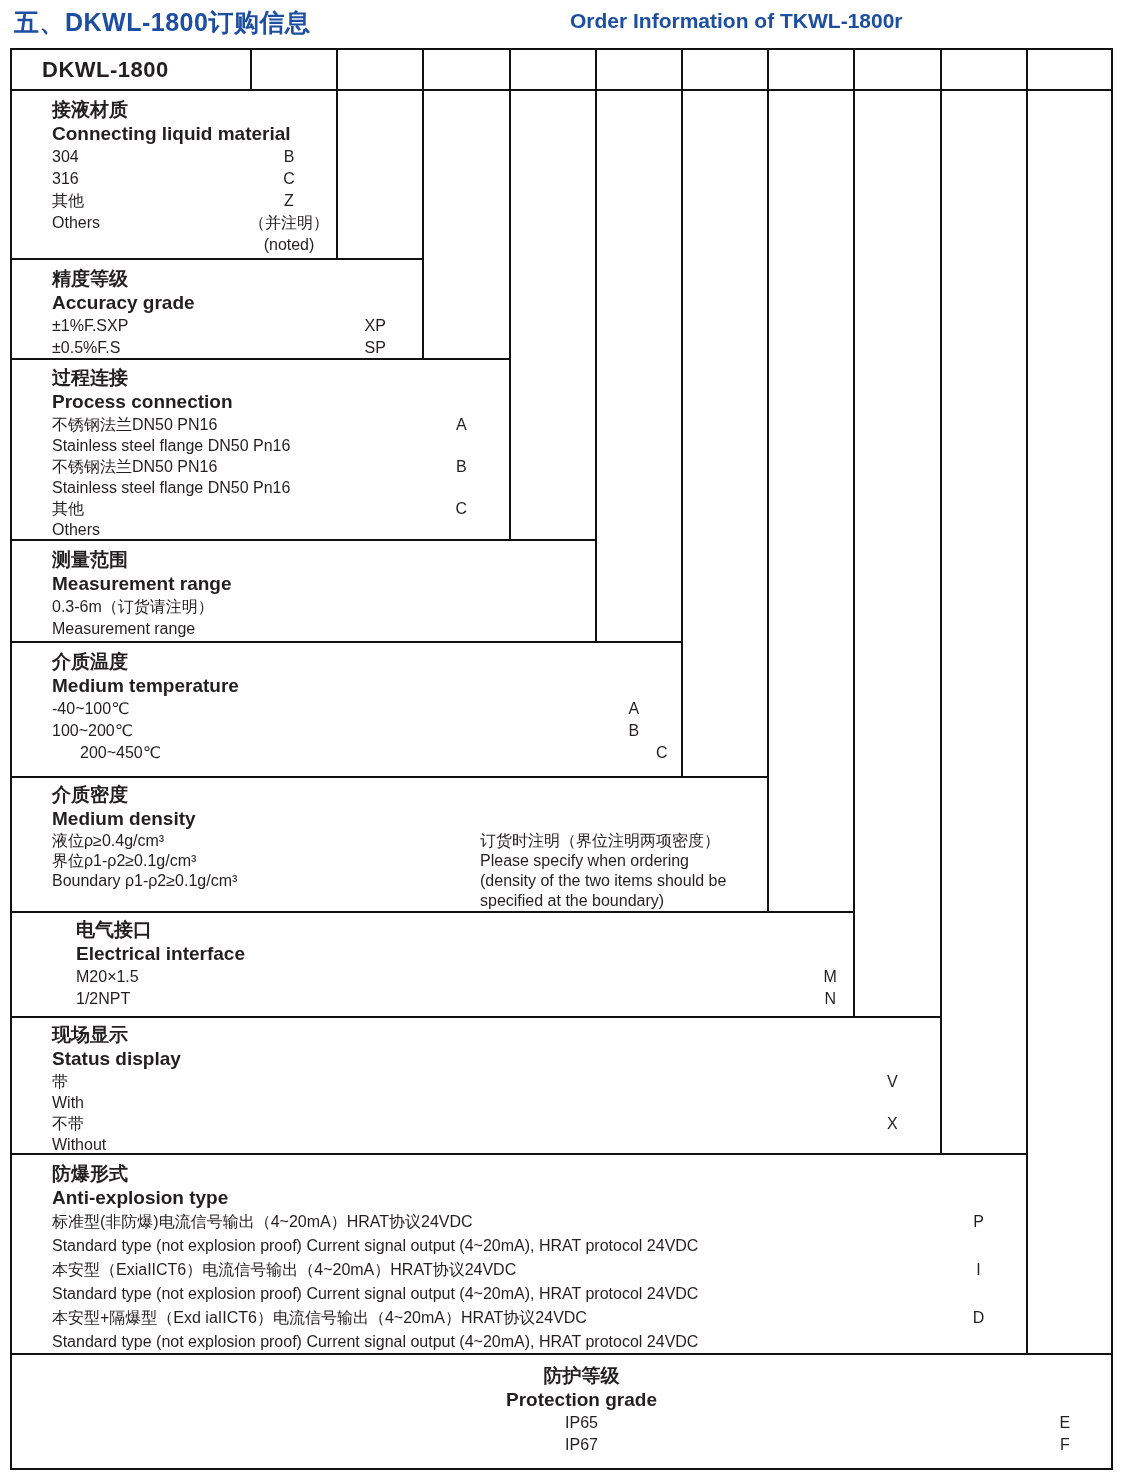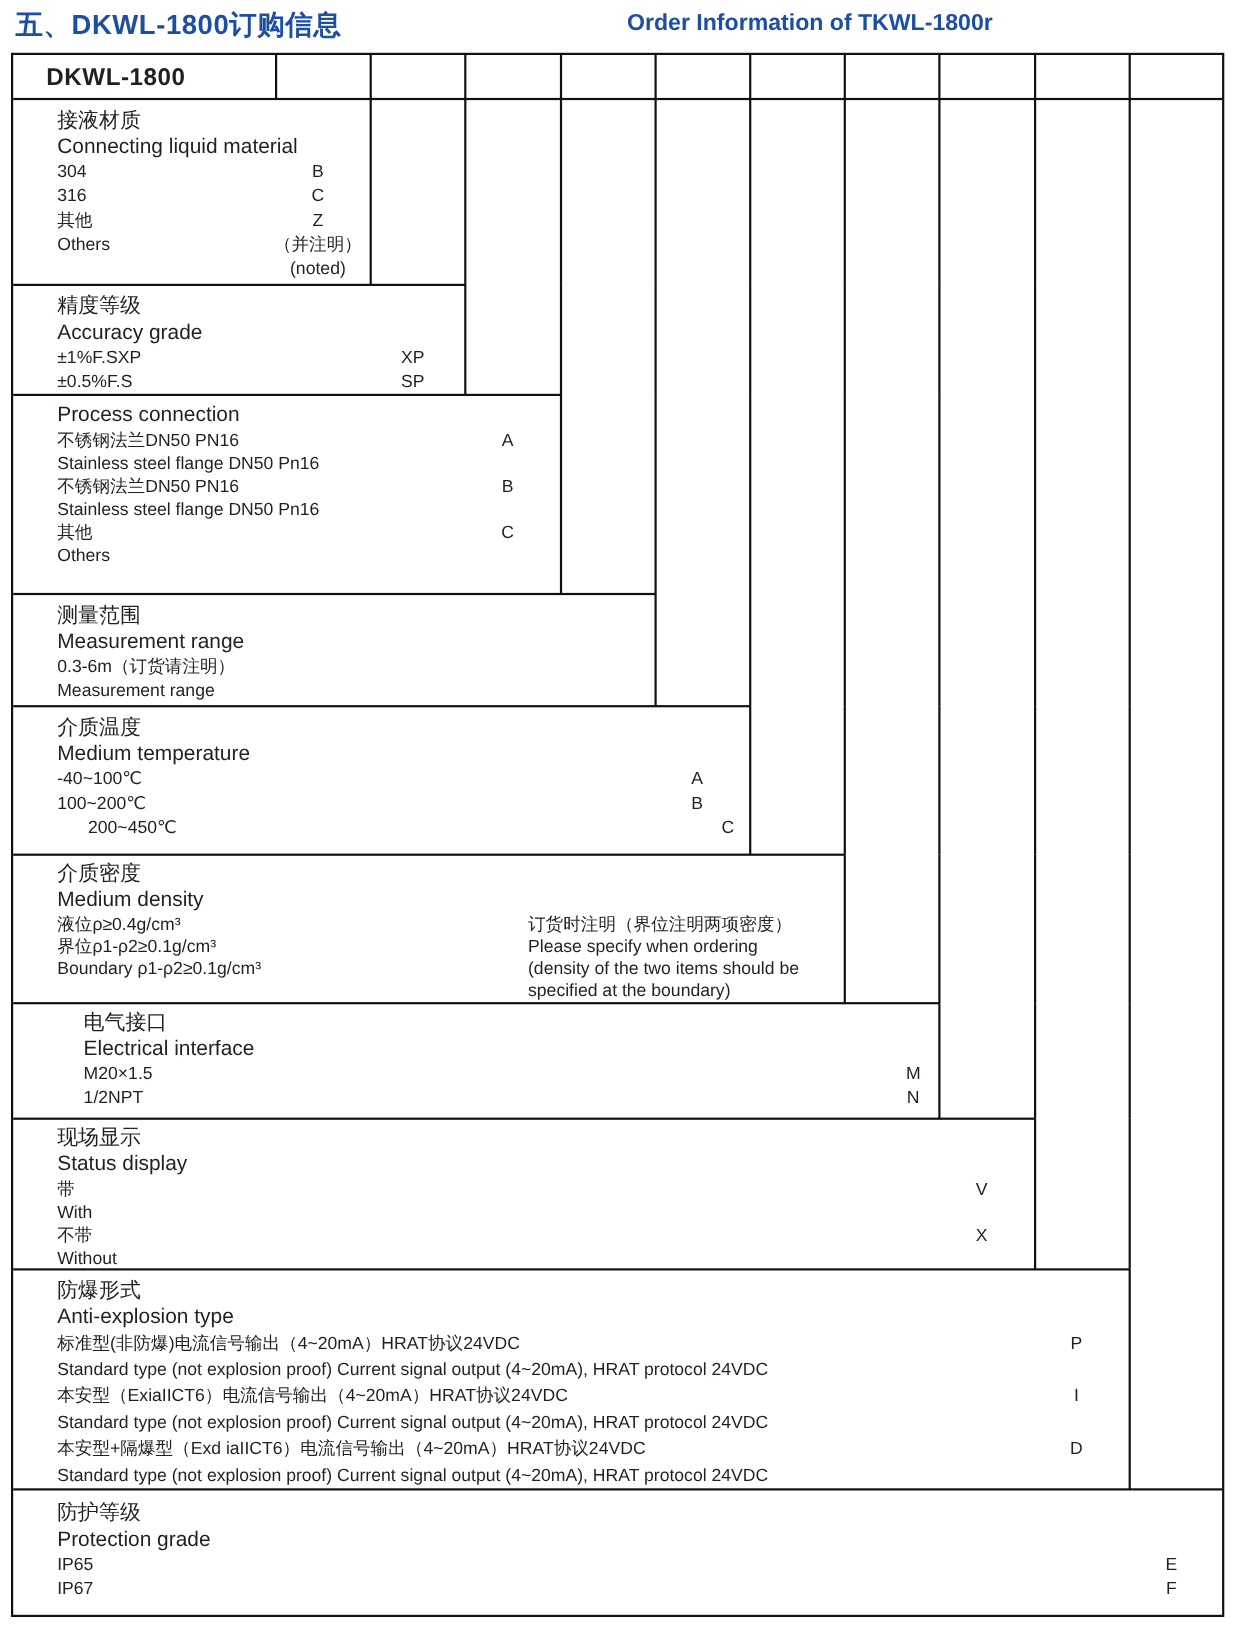--- a/index.html
+++ b/index.html
@@ -22,21 +22,21 @@
     border:2px solid #111111;box-sizing:border-box;background:#ffffff;
   }
   .vline{position:absolute;width:2px;background:#111111;}
   .hline{position:absolute;height:2px;background:#111111;}
   .model-cell{
     position:absolute;left:30px;top:0;height:40px;line-height:40px;
     font-size:22px;font-weight:bold;letter-spacing:0.5px;
   }
   .band{position:absolute;left:0;width:100%;box-sizing:border-box;overflow:hidden;}
   .sec-title{
-    padding-left:40px;font-size:19px;font-weight:normal;line-height:24px;
+    padding-left:40px;font-size:19px;font-weight:bold;line-height:24px;
     white-space:nowrap;
   }
   .row{position:relative;white-space:nowrap;}
   .row .label{padding-left:40px;font-size:16px;}
   .row .code{
     position:absolute;top:0;transform:translateX(-50%);
     font-size:16px;
   }
   .note-block{position:absolute;font-size:16px;}
   .note-line{white-space:nowrap;}
@@ -95,20 +95,21 @@
     </div>
     <div class="hline" style="top: 308px; left: 0px; width: 497.6px;"></div>
     <div class="vline" style="left: 496.6px; top: 309px; height: 181px;"></div>
     <div class="vline" style="left: 582.8px; top: 309px; height: 181px;"></div>
     <div class="vline" style="left: 669px; top: 309px; height: 181px;"></div>
     <div class="vline" style="left: 755.2px; top: 309px; height: 181px;"></div>
     <div class="vline" style="left: 841.4px; top: 309px; height: 181px;"></div>
     <div class="vline" style="left: 927.6px; top: 309px; height: 181px;"></div>
     <div class="vline" style="left: 1013.8px; top: 309px; height: 181px;"></div>
     <div class="band" style="top: 309px; height: 181px; padding-top: 7px;">
+      <div class="sec-title">过程连接</div>
       <div class="sec-title">Process connection</div>
       <div class="row" style="height: 21px; line-height: 21px;"><span class="label">不锈钢法兰DN50 PN16</span><span class="code" style="left: 449.4px; line-height: 21px;">A</span></div>
       <div class="row" style="height: 21px; line-height: 21px;"><span class="label">Stainless steel flange DN50 Pn16</span></div>
       <div class="row" style="height: 21px; line-height: 21px;"><span class="label">不锈钢法兰DN50 PN16</span><span class="code" style="left: 449.4px; line-height: 21px;">B</span></div>
       <div class="row" style="height: 21px; line-height: 21px;"><span class="label">Stainless steel flange DN50 Pn16</span></div>
       <div class="row" style="height: 21px; line-height: 21px;"><span class="label">其他</span><span class="code" style="left: 449.4px; line-height: 21px;">C</span></div>
       <div class="row" style="height: 21px; line-height: 21px;"><span class="label">Others</span></div>
     </div>
     <div class="hline" style="top: 489px; left: 0px; width: 583.8px;"></div>
     <div class="vline" style="left: 582.8px; top: 490px; height: 102px;"></div>
@@ -181,19 +182,19 @@
       <div class="sec-title">防爆形式</div>
       <div class="sec-title">Anti-explosion type</div>
       <div class="row" style="height: 24px; line-height: 24px;"><span class="label">标准型(非防爆)电流信号输出（4~20mA）HRAT协议24VDC</span><span class="code" style="left: 966.6px; line-height: 24px;">P</span></div>
       <div class="row" style="height: 24px; line-height: 24px;"><span class="label">Standard type (not explosion proof) Current signal output (4~20mA), HRAT protocol 24VDC</span></div>
       <div class="row" style="height: 24px; line-height: 24px;"><span class="label">本安型（ExiaIICT6）电流信号输出（4~20mA）HRAT协议24VDC</span><span class="code" style="left: 966.6px; line-height: 24px;">I</span></div>
       <div class="row" style="height: 24px; line-height: 24px;"><span class="label">Standard type (not explosion proof) Current signal output (4~20mA), HRAT protocol 24VDC</span></div>
       <div class="row" style="height: 24px; line-height: 24px;"><span class="label">本安型+隔爆型（Exd iaIICT6）电流信号输出（4~20mA）HRAT协议24VDC</span><span class="code" style="left: 966.6px; line-height: 24px;">D</span></div>
       <div class="row" style="height: 24px; line-height: 24px;"><span class="label">Standard type (not explosion proof) Current signal output (4~20mA), HRAT protocol 24VDC</span></div>
     </div>
     <div class="hline" style="top: 1303px; left: 0px; width: 1099px;"></div>
-    <div class="band" style="top: 1304px; height: 114px; padding-top: 10px;">
+    <div class="band" style="top: 1304px; height: 114px; padding-top: 10px; text-align: center;">
       <div class="sec-title">防护等级</div>
       <div class="sec-title">Protection grade</div>
       <div class="row" style="height: 22px; line-height: 22px;"><span class="label">IP65</span><span class="code" style="left: 1052.8px; line-height: 22px;">E</span></div>
       <div class="row" style="height: 22px; line-height: 22px;"><span class="label">IP67</span><span class="code" style="left: 1052.8px; line-height: 22px;">F</span></div>
     </div>
   </div>
 
 </body></html>

